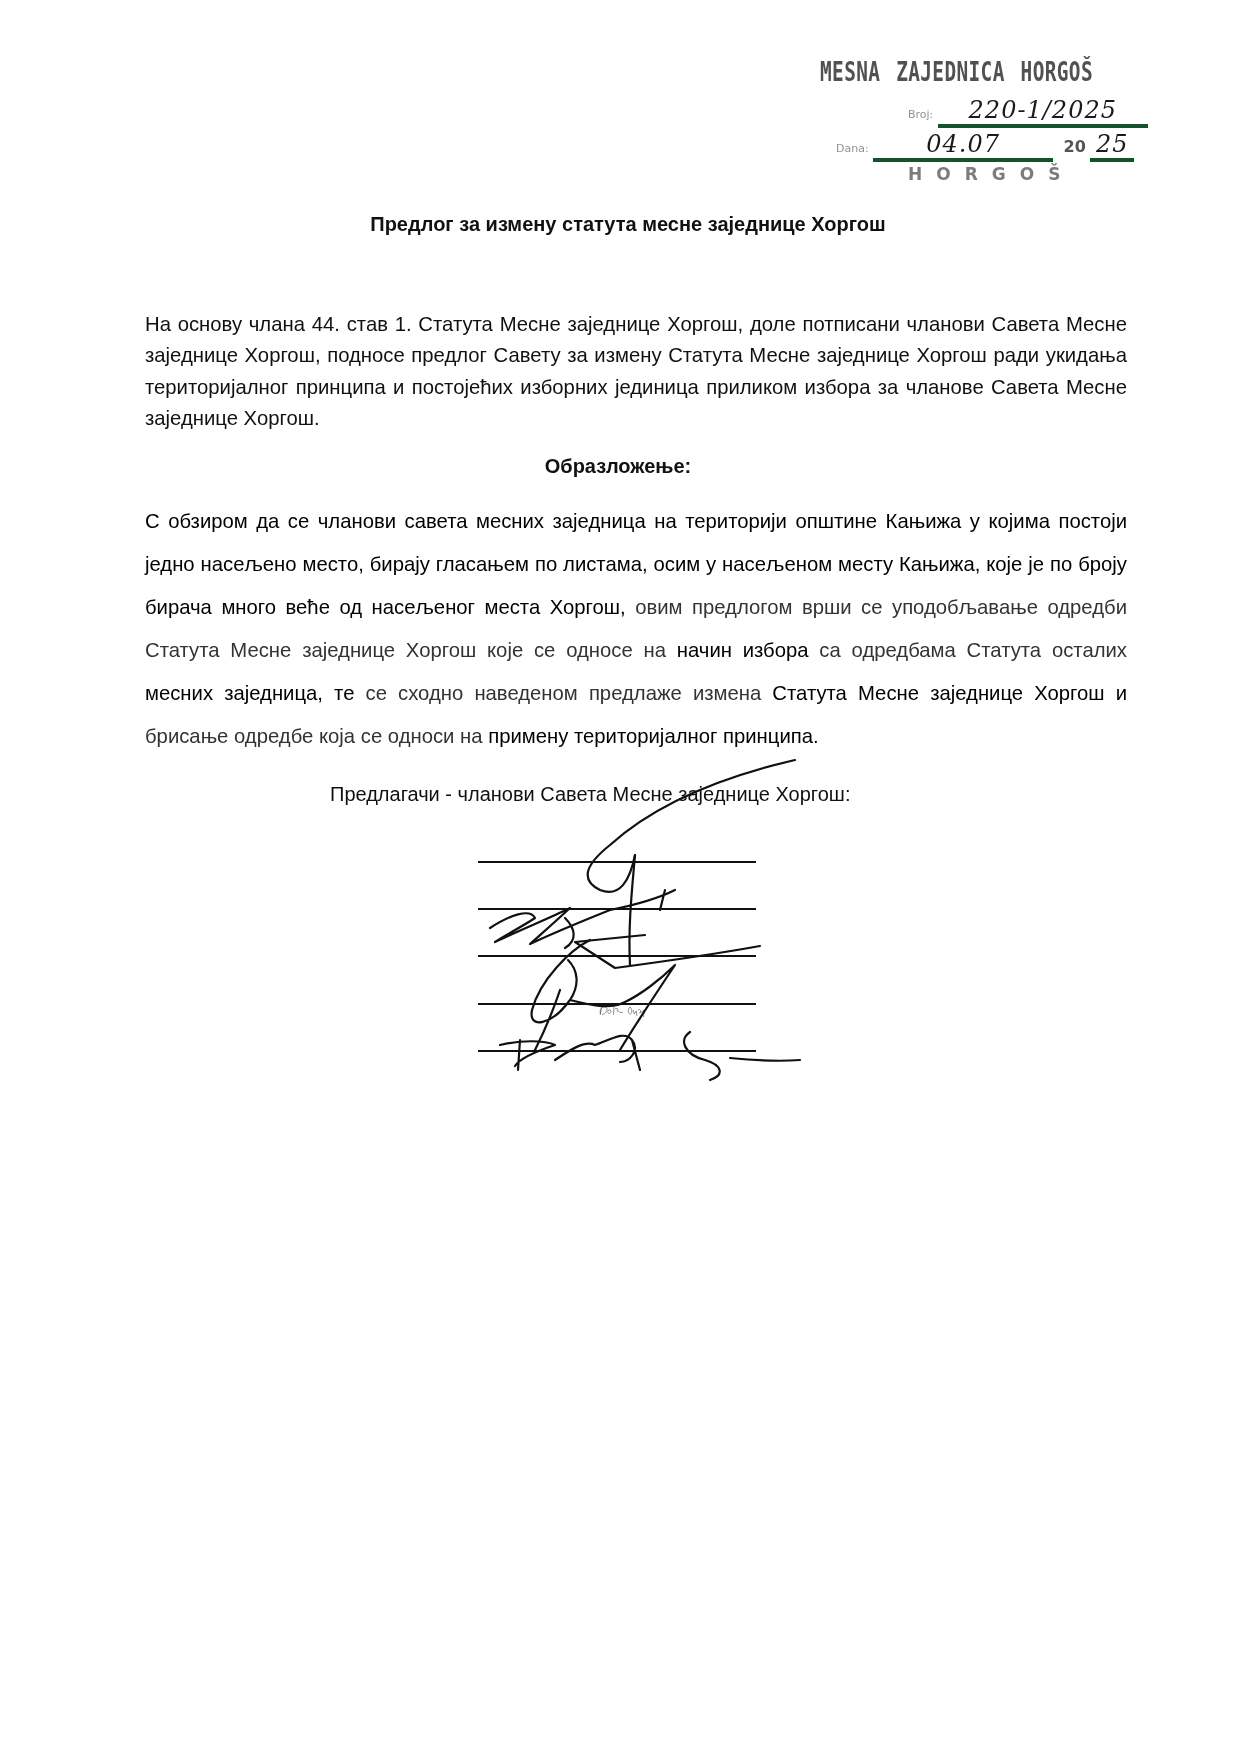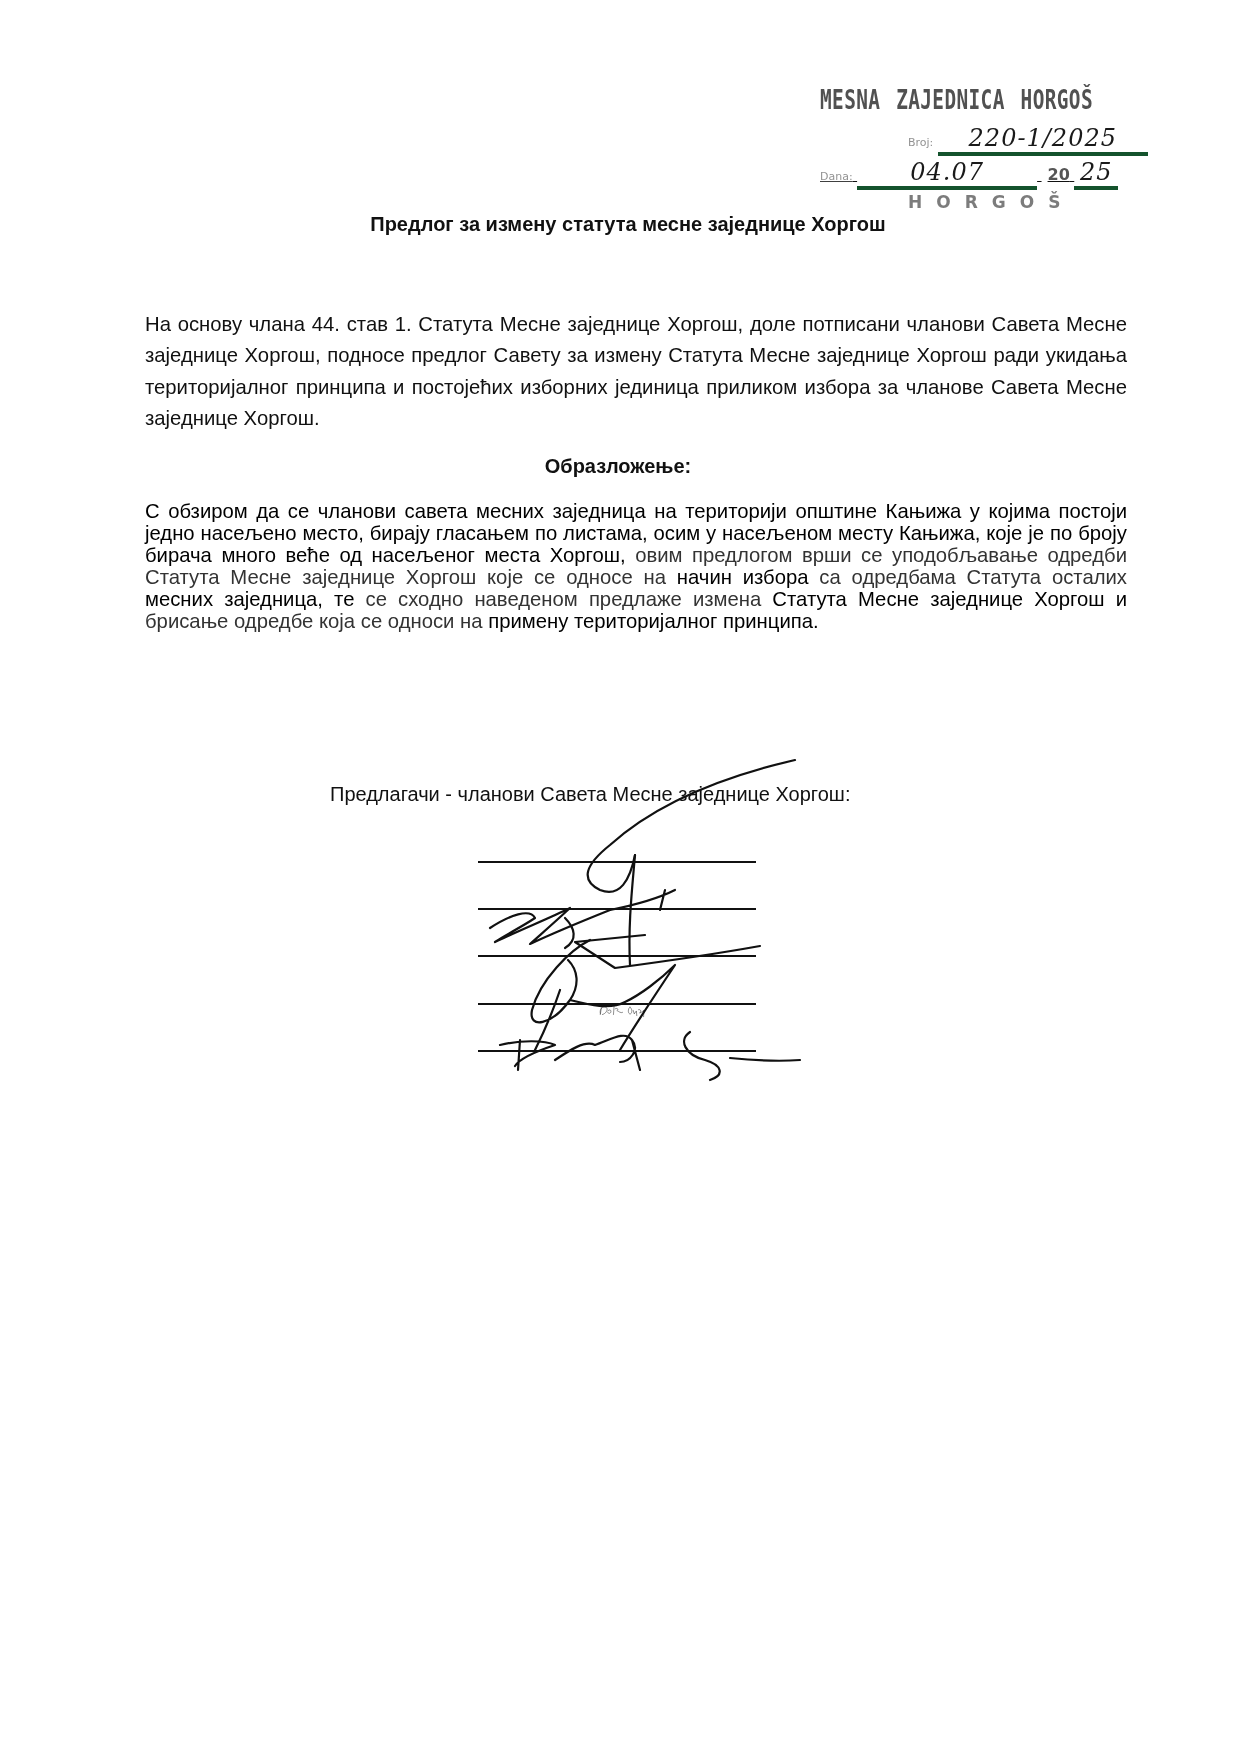--- a/index.html
+++ b/index.html
@@ -23,21 +23,20 @@
       background: #ffffff;
     }
 
     
     .stamp {
       position: absolute;
       left: 820px;
       top: 52px;
       width: 320px;
       height: 150px;
-      margin-top: 28px;
     }
     .stamp-org {
       position: absolute;
       left: 0;
       top: 4px;
       font-family: "DejaVu Sans Mono", "Liberation Mono", monospace;
       font-weight: bold;
       font-size: 27px;
       letter-spacing: 0.5px;
       color: #333333;
@@ -65,21 +64,21 @@
       color: #1a1a1a;
       letter-spacing: 1px;
     }
     .stamp-line {
       display: inline-block;
       border-bottom: 4px solid #14532d;
       vertical-align: baseline;
     }
     .row-broj { left: 88px; top: 44px; }
     .row-broj .stamp-line { width: 210px; text-align: center; }
-    .row-dana { left: 0px; top: 78px; text-decoration: underline; }
+    .row-dana { left: 16px; top: 78px; }
     .row-dana .line-date { width: 180px; text-align: center; }
     .row-dana .year-prefix {
       font-family: "DejaVu Sans", sans-serif;
       font-weight: bold;
       font-size: 16px;
       color: #555555;
       margin-left: 6px;
     }
     .row-dana .line-year { width: 44px; text-align: center; }
     .stamp-city {
@@ -117,21 +116,21 @@
       text-align: justify;
       text-align-last: left;
       color: #111;
     }
     .para-1 {
       top: 309px;
       line-height: 31.3px;
     }
     .para-2 {
       top: 500px;
-      line-height: 22px;
+      line-height: 43px;
     }
     .light { color: #333333; font-weight: normal; }
     .dark { color: #000000; }
 
     .section-heading {
       position: absolute;
       left: 0;
       width: 1240px;
       top: 455px;
       text-align: center;

